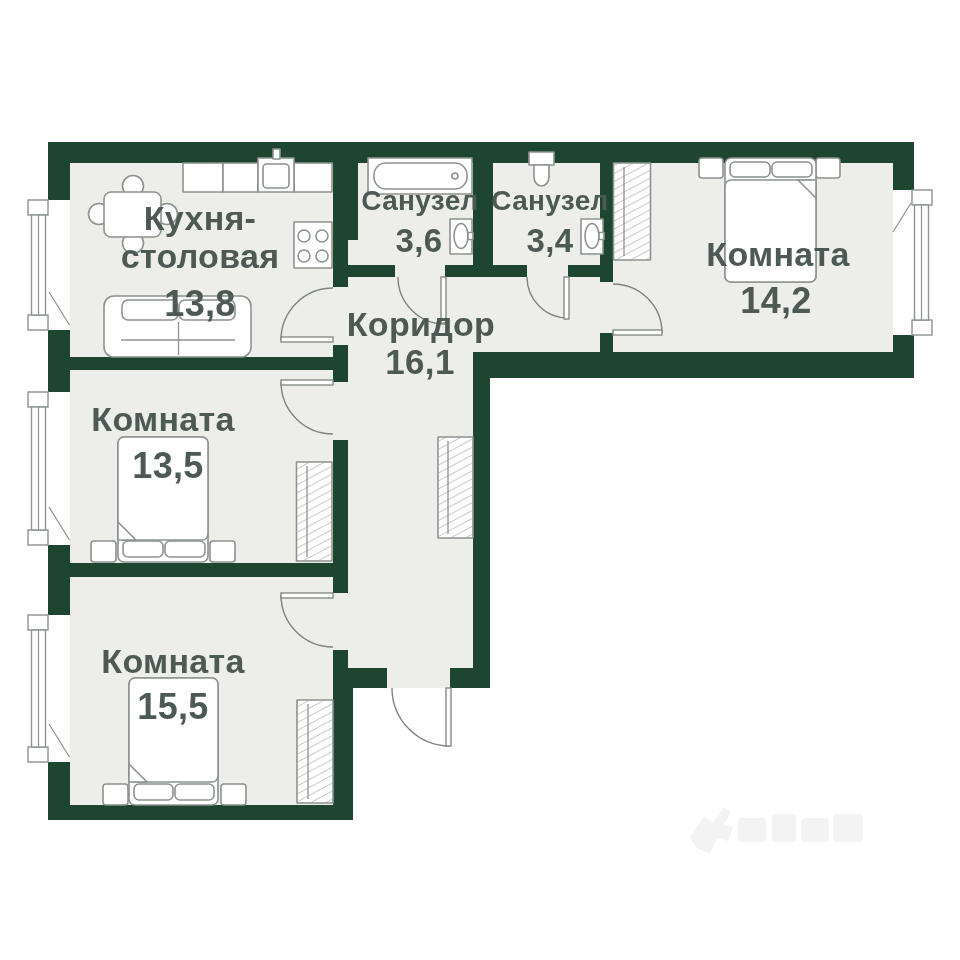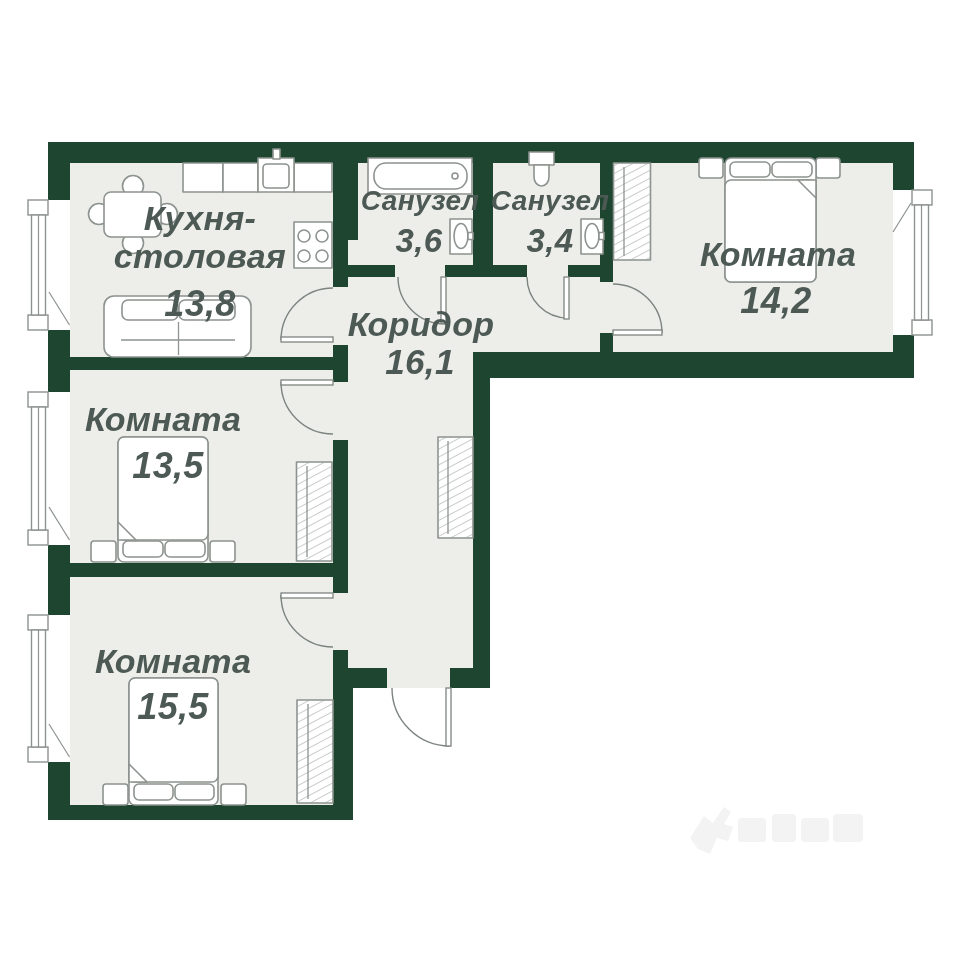--- a/index.html
+++ b/index.html
@@ -4,21 +4,21 @@
 <style>
   :root{
     --wall:#1e4530;
     --floor:#edeeea;
     --furniture_outline:#8d938f;
     --label_text:#4d5954;
     --door_line:#7d847f;
     --background:#ffffff;
   }
   html,body{margin:0;padding:0;background:var(--background);}
-  .stage{width:960px;height:960px;position:relative;background:var(--background);font-style:italic;}
+  .stage{width:960px;height:960px;position:relative;background:var(--background);}
   .wall{fill:var(--wall);}
   .floor{fill:var(--floor);}
   .furn{fill:#ffffff;stroke:var(--furniture_outline);stroke-width:1.6;stroke-linejoin:round;}
   .oline{stroke:var(--furniture_outline);stroke-width:1.3;fill:none;}
   .arc{fill:none;stroke:var(--door_line);stroke-width:1.4;}
   .leaf{fill:#ffffff;stroke:var(--door_line);stroke-width:1.3;}
   .win{fill:#ffffff;stroke:#8d938f;stroke-width:1.4;}
   .winline{stroke:#8d938f;stroke-width:1.2;fill:none;}
   .hatchline{stroke:#9aa29c;stroke-width:1.1;}
   .lbl{font-family:"Liberation Sans", sans-serif;font-weight:700;fill:var(--label_text);

